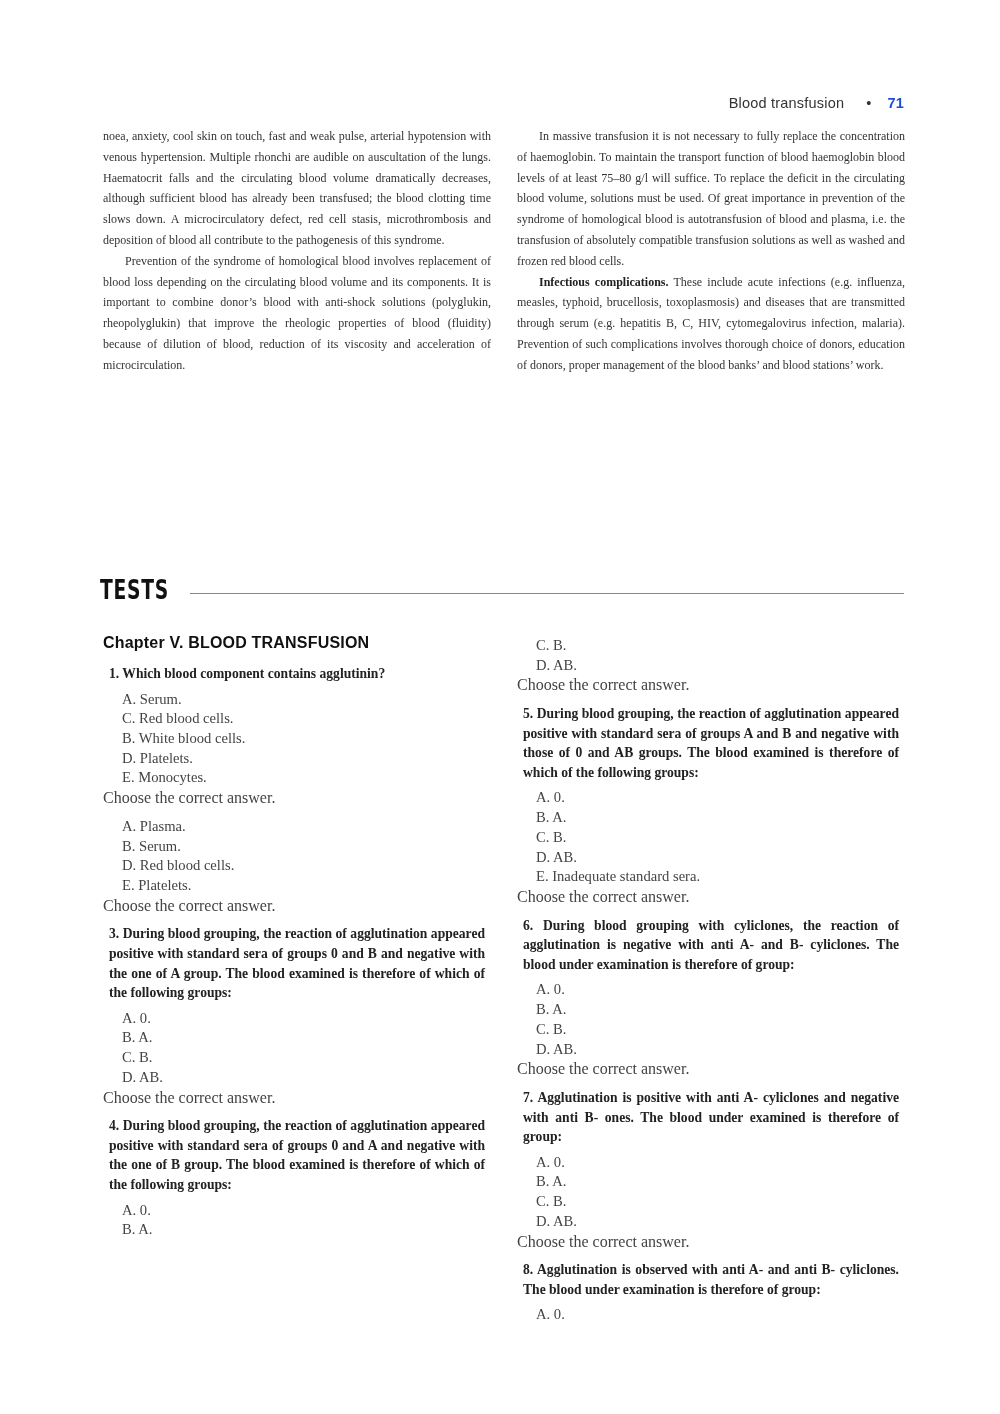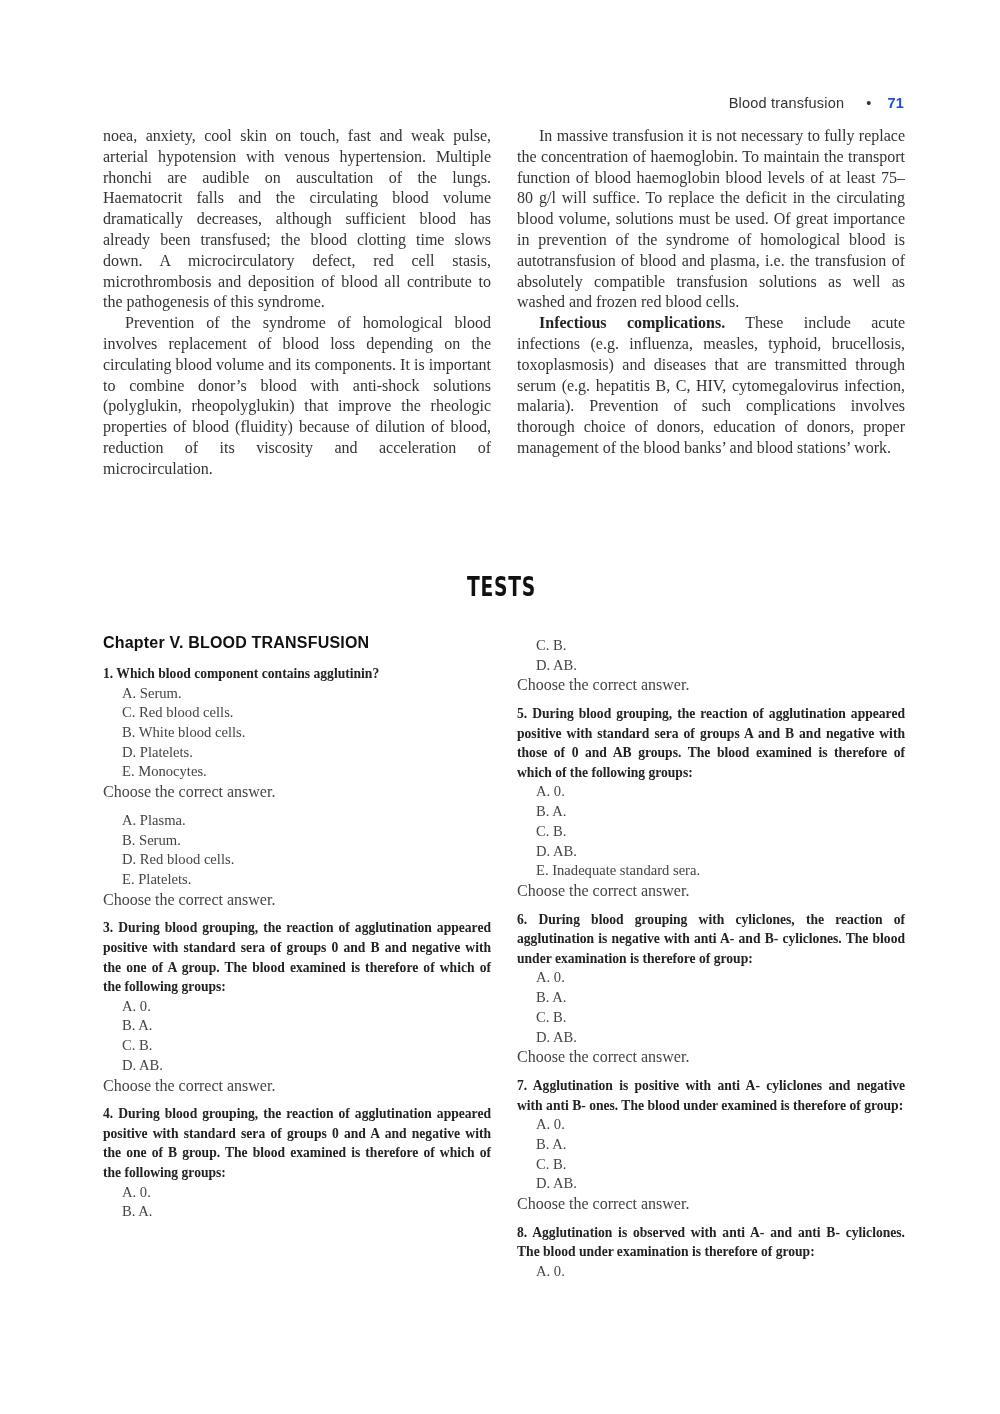--- a/index.html
+++ b/index.html
@@ -1,33 +1,33 @@
 <!DOCTYPE html>
 <html><head>
 <meta charset="utf-8">
 <style>
   html, body { margin: 0; padding: 0; background: #ffffff; }
   body { width: 1000px; height: 1414px; position: relative; overflow: hidden; color: #2a2a2a; }
   .header { position: absolute; top: 95px; right: 96px; font-family: "Liberation Sans", sans-serif; font-size: 14.5px; color: #333; letter-spacing: 0.2px; }
   .header .dot { margin: 0 16px 0 22px; }
   .header .num { font-weight: bold; color: #1d4ed8; }
-  .col { position: absolute; width: 388px; font-family: "Liberation Serif", serif; font-size: 16px; line-height: 20.8px; color: #333; text-align: justify; }
+  .col { position: absolute; width: 388px; font-family: "Liberation Serif", serif; font-size: 12px; line-height: 20.8px; color: #333; text-align: justify; }
   .col p { margin: 0; }
   .col p.indent { text-indent: 22px; }
   .col1 { left: 103px; top: 126px; }
   .col2 { left: 517px; top: 126px; }
-  .tests-heading { position: absolute; left: 100px; top: 572px; width: 804px; height: 36px; display: flex; align-items: center; flex-direction: column; }
+  .tests-heading { position: absolute; left: 100px; top: 572px; width: 804px; height: 36px; display: flex; align-items: center; }
   .tests-word { font-family: "DejaVu Sans", sans-serif; font-weight: bold; font-size: 26px; letter-spacing: 1px; transform: scaleX(0.72); transform-origin: left center; color: #111; width: 70px; white-space: nowrap; }
   .tests-rule { flex: 1; height: 1px; background: #888; margin-left: 20px; margin-top: 6px; }
   .qcol { position: absolute; width: 388px; font-family: "Liberation Serif", serif; color: #333; }
   .qcol1 { left: 103px; top: 634px; }
   .qcol2 { left: 517px; top: 634px; }
   .chapter-title { font-family: "Liberation Sans", sans-serif; font-weight: bold; font-size: 16px; color: #111; margin: 0 0 12px 0; letter-spacing: 0.2px; }
   .question { margin-bottom: 9px; }
-  .q-text { font-weight: bold; font-size: 13.6px; line-height: 19.6px; color: #222; text-align: justify; margin: 0; }
+  .q-text { font-weight: bold; font-size: 13.6px; line-height: 19.6px; color: #222; text-align: justify; margin: 6px; }
   .options { margin: 0; padding: 0; list-style: none; }
   .option { padding-left: 19px; font-size: 14.6px; line-height: 19.7px; color: #444; }
   .instruction { font-size: 16px; line-height: 19.7px; color: #444; }
 </style>
 </head>
 <body>
 
 <div class="header">
   <span>Blood transfusion</span><span class="dot">•</span><span class="num">71</span>
 </div>

